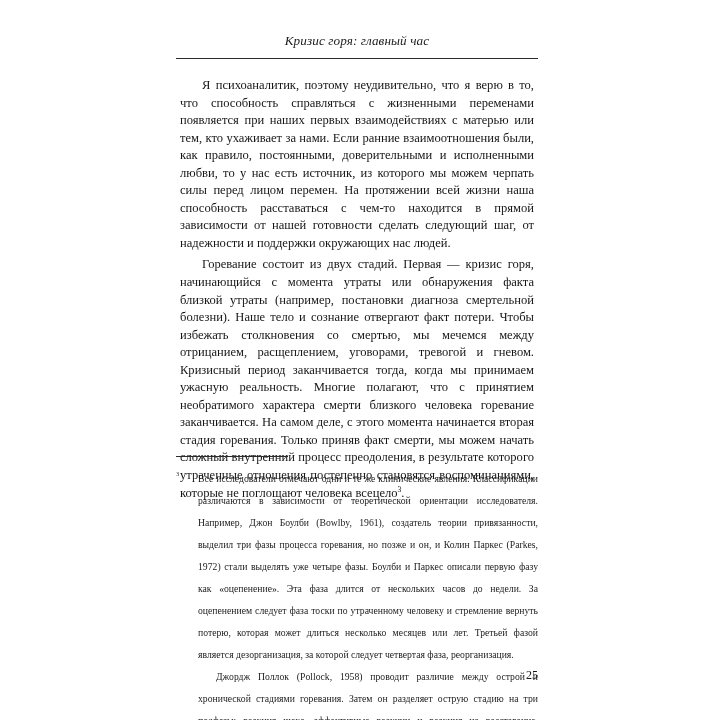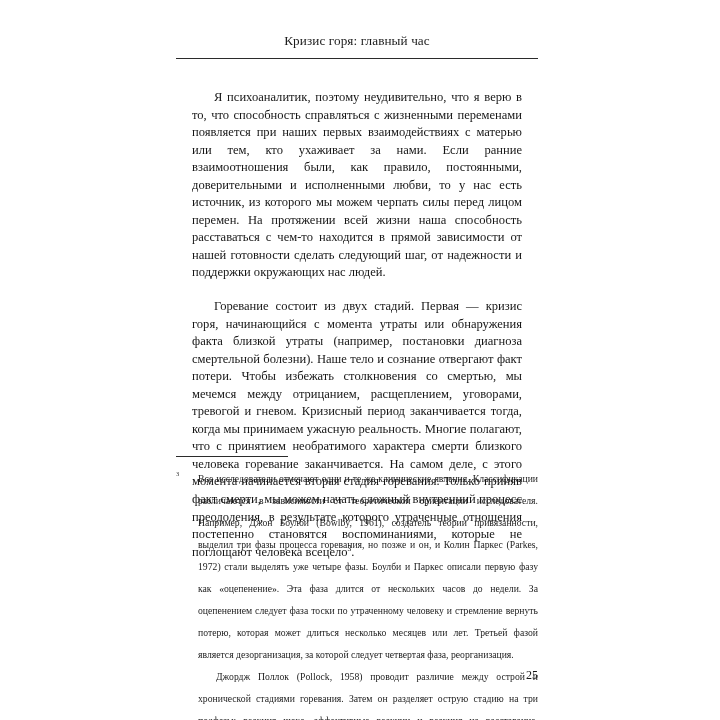--- a/index.html
+++ b/index.html
@@ -24,20 +24,21 @@
     height: 720px;
   }
 
   
   .running-head {
     position: absolute;
     top: 33px;
     left: 0;
     width: 362px;
     text-align: center;
+    font-style: italic;
     font-size: 13.2px;
     letter-spacing: 0.1px;
     color: #1c1c1c;
   }
   .head-rule {
     position: absolute;
     top: 58px;
     left: 0;
     width: 362px;
     height: 1px;
@@ -45,21 +46,21 @@
   }
 
   
   .body-block {
     position: absolute;
     top: 73px;
     left: 0;
     width: 362px;
   }
   .body-block p {
-    margin: 16px;
+    margin: 4px;
     text-align: justify;
     text-justify: inter-word;
     font-size: 12.55px;
     line-height: 17.55px;
     text-indent: 22px;
     hyphens: manual;
     color: #161616;
   }
   .body-block p + p {
     margin-top: 0;

